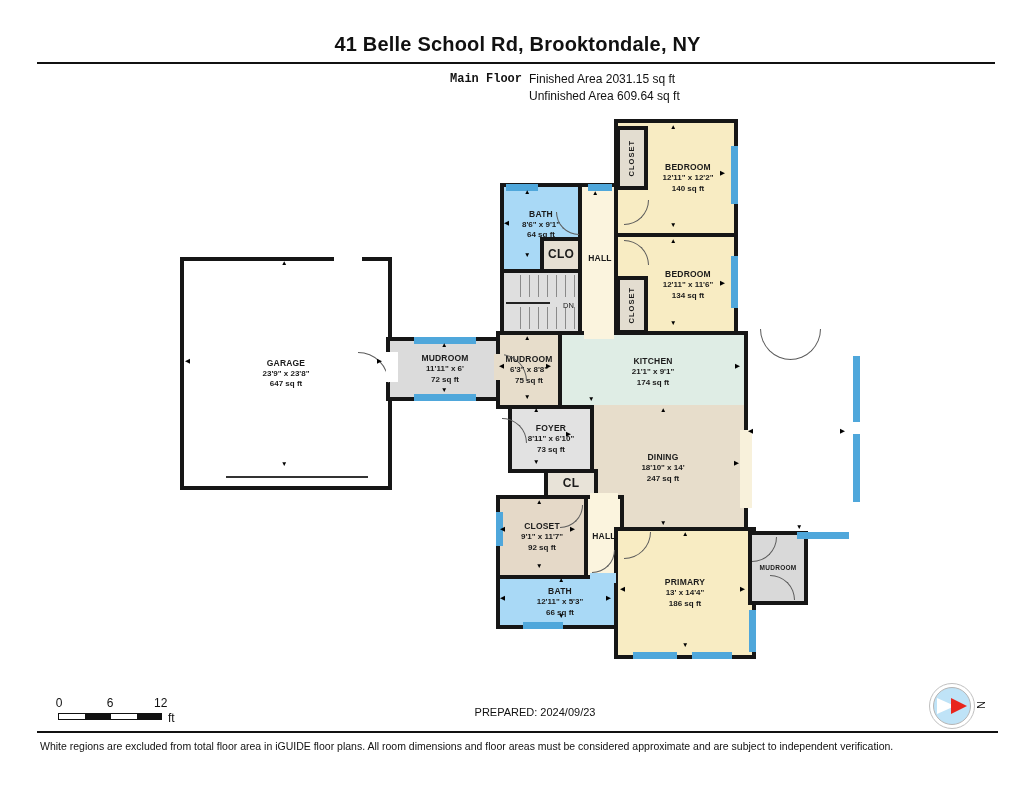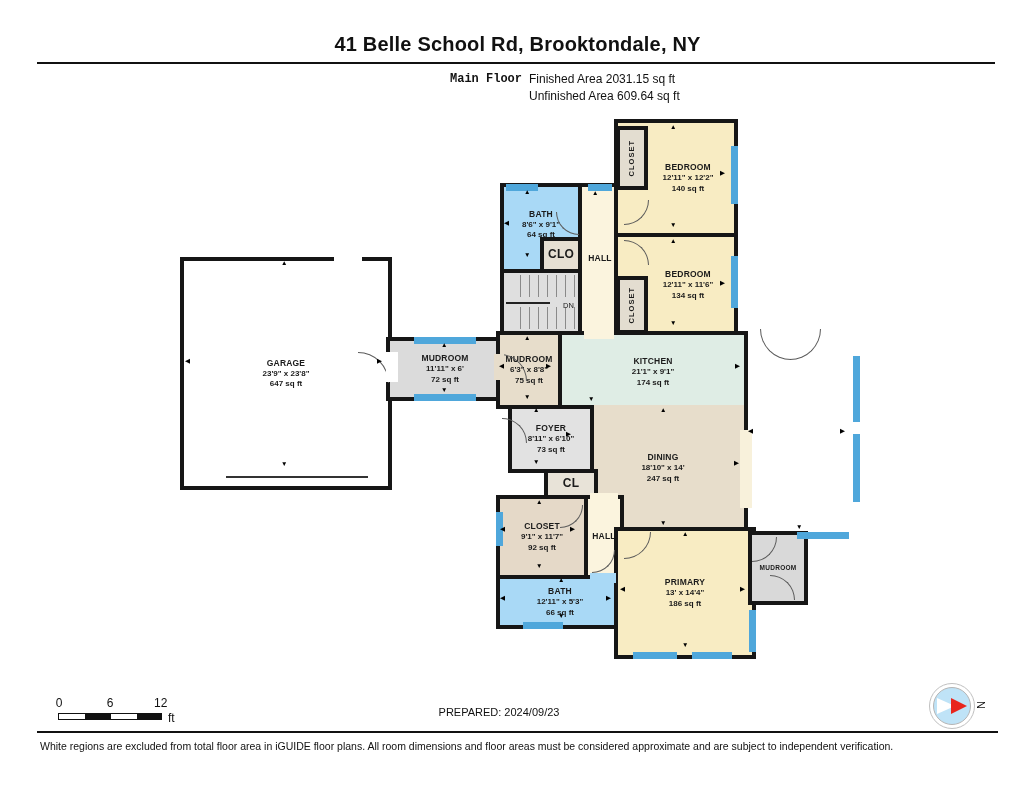--- a/index.html
+++ b/index.html
@@ -36,21 +36,21 @@
   .tread{position:absolute;background:repeating-linear-gradient(90deg,#8a8a8a 0 1px,transparent 1px 9px);}
   .smid{position:absolute;background:#222;}
   #dn-label{z-index:41;font-size:7.5px;color:#1b1b1b;}
   
   #garage-door{background:#fff;border-bottom:2px solid #333;z-index:28;}
   
   .tick{font-size:12px;z-index:4;}
   #scalebar{left:58px;top:713px;width:104px;height:7px;border:1px solid #111;box-sizing:border-box;
     background:repeating-linear-gradient(90deg,#fff 0 26px,#111 26px 52px);z-index:4;}
   #ft-label{font-size:12px;left:168px;top:711px;}
-  #prepared{left:359px;top:706px;width:280px;text-align:center;font-size:11px;}
+  #prepared{left:395px;top:706px;width:280px;text-align:center;font-size:11px;}
   
   #compass{left:929px;top:683px;width:46px;height:46px;border:1.5px solid #c0c0c0;border-radius:50%;
     box-sizing:border-box;display:flex;align-items:center;justify-content:center;}
   #compass-inner{width:38px;height:38px;border-radius:50%;background:#BFE3F7;border:1px solid #b5b5b5;
     box-sizing:border-box;position:relative;}
   #needle-w{position:absolute;left:3px;top:10px;width:18px;height:16px;background:#fff;
     clip-path:polygon(0 0,0 100%,100% 50%);}
   #needle-r{position:absolute;left:17px;top:10px;width:16px;height:16px;background:#E8251C;
     clip-path:polygon(0 0,0 100%,100% 50%);}
   #compass-n{left:977px;top:699px;font-size:11px;transform:rotate(90deg);}

